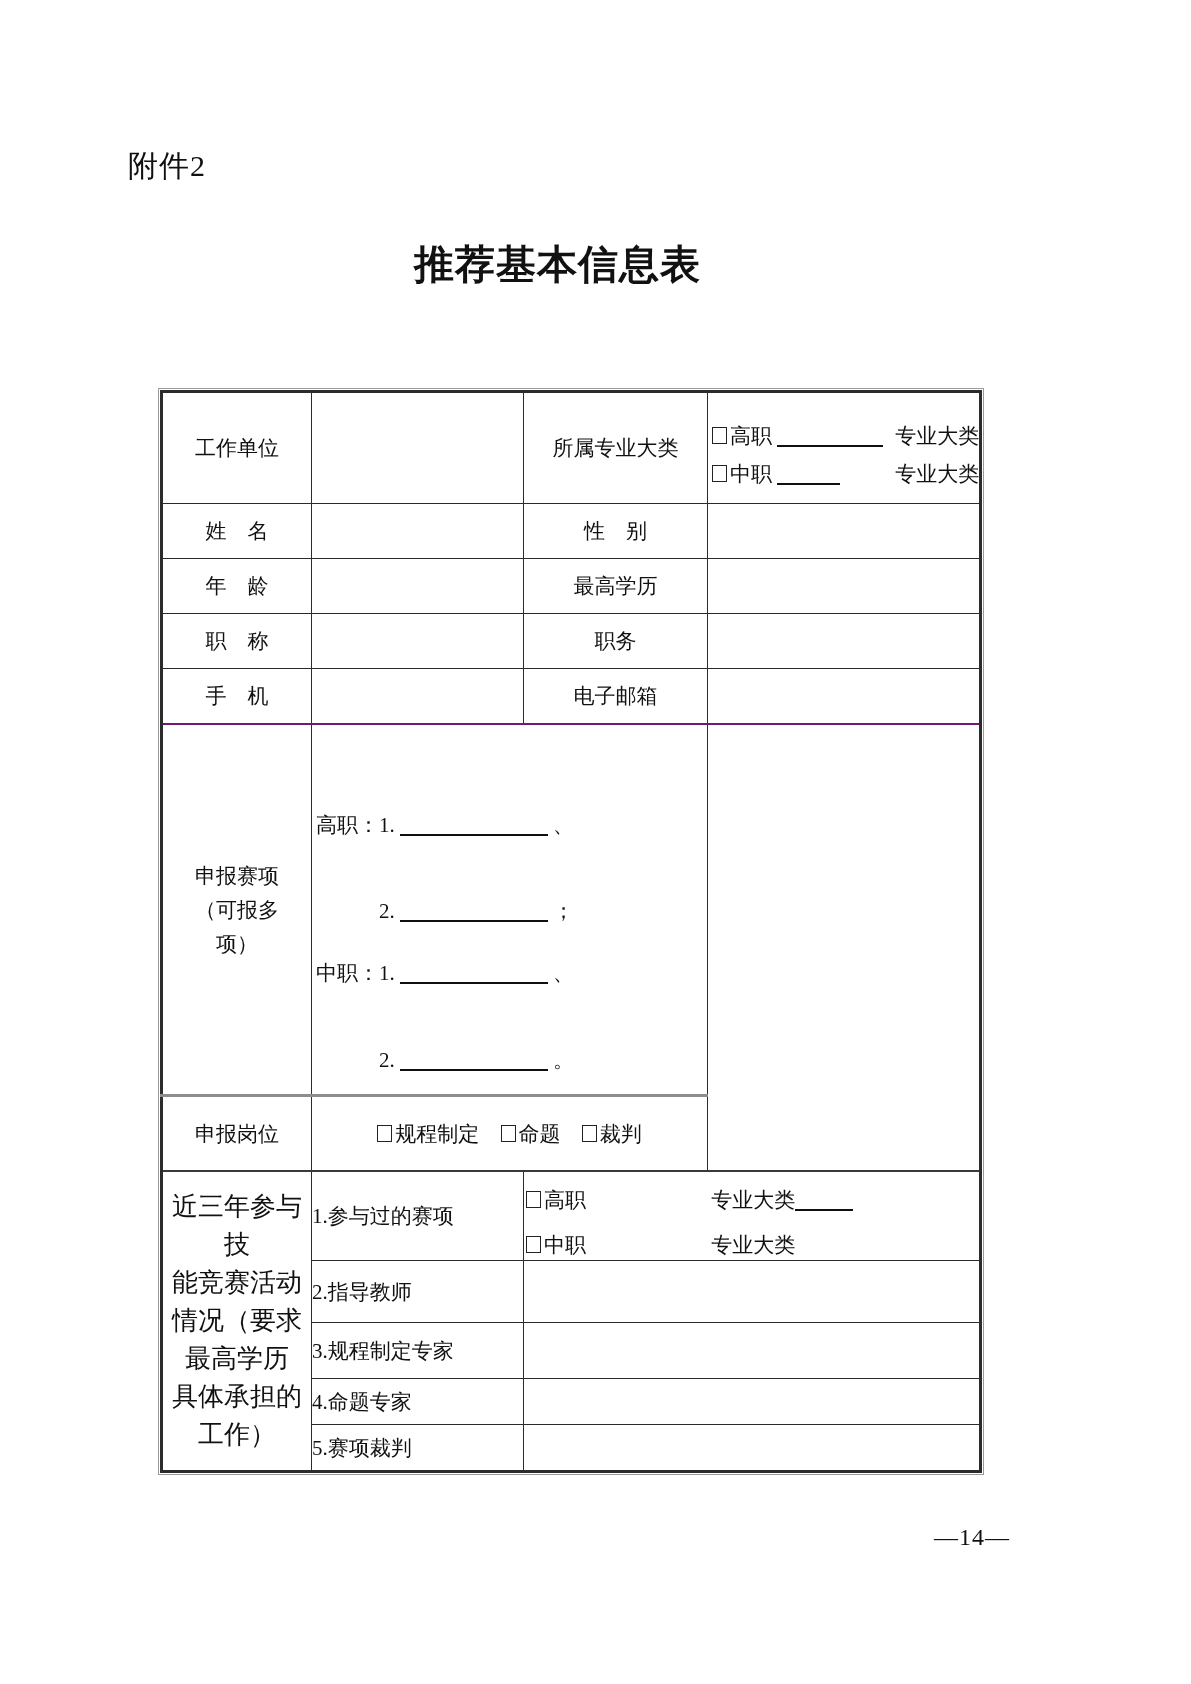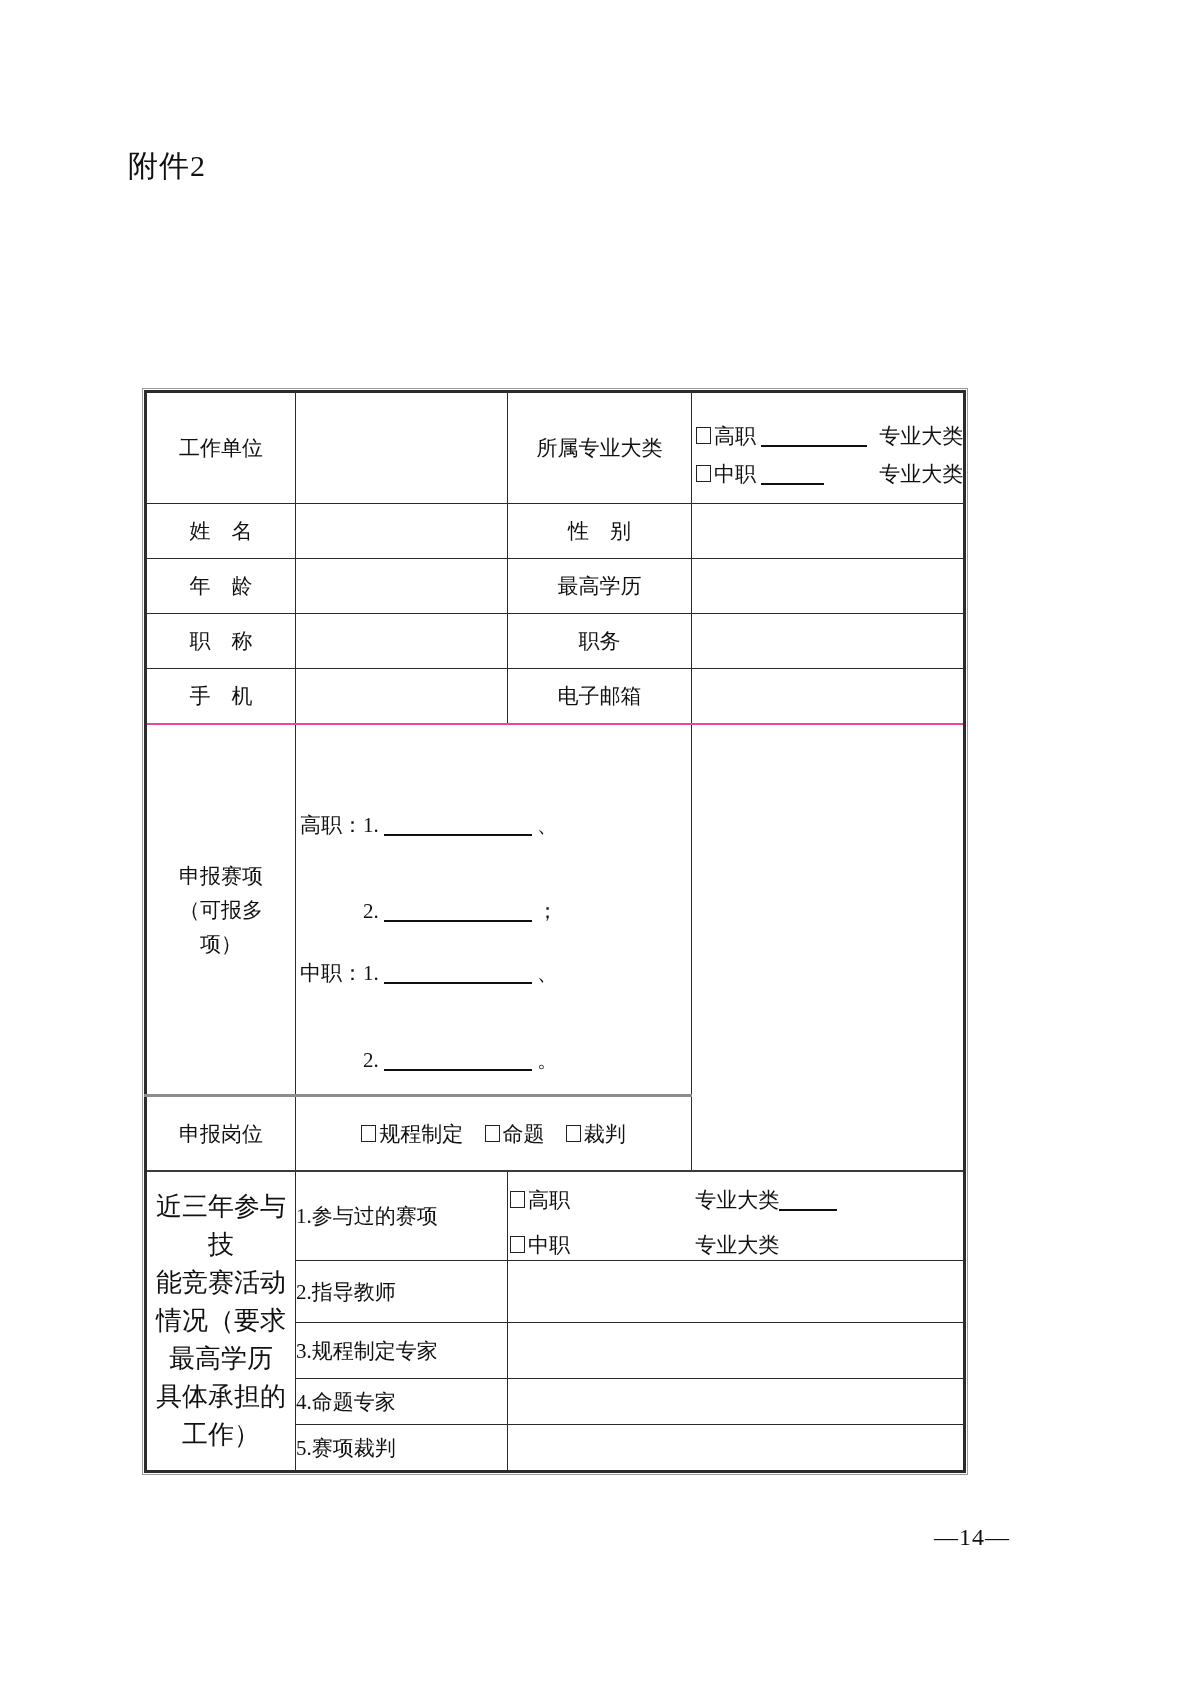--- a/index.html
+++ b/index.html
@@ -6,28 +6,28 @@
   body{
     width:1191px;height:1684px;background:#ffffff;position:relative;
     font-family:"Liberation Serif","DejaVu Serif",serif;color:#111;
     overflow:hidden;
   }
   .attachment{position:absolute;left:128px;top:146px;font-size:30px;letter-spacing:1px;}
   .title-block{position:absolute;left:150px;top:234px;width:815px;text-align:center;}
   .title-line{font-size:40px;font-weight:bold;line-height:62px;letter-spacing:1px;}
 
   table.form{
-    position:absolute;left:144px;top:390px;
+    position:absolute;left:160px;top:390px;
     border-collapse:collapse;table-layout:fixed;
     font-size:21px;
   }
   table.form{border:3px solid #2b2b2b;outline:1px solid #9a9a9a;outline-offset:1px;}
   table.form td{border:1.5px solid #2b2b2b;padding:0;vertical-align:middle;}
   td.lbl{text-align:center;}
-  tr.sec-events td{border-top:2px solid #ec4899;}
+  tr.sec-events td{border-top:2px solid #701a75;}
   tr.sec-post td{border-top:3px solid #8d8d8d;}
   tr.sec-recent td{border-top:2px solid #3a3a3a;}
 
   
   .cb{display:inline-block;width:13px;height:15px;border:1.5px solid #222;
       vertical-align:-1px;margin-right:3px;background:#fff;}
   
   .ul{display:inline-block;border-bottom:2px solid #101010;height:20px;vertical-align:-4px;}
   .ul-106{width:106px;margin-right:12px;}
   .ul-63{width:63px;margin-right:55px;}
@@ -64,20 +64,21 @@
   .item-cell{padding-left:2px;text-align:left;}
 
   .page-number{position:absolute;left:934px;top:1524px;font-size:24px;letter-spacing:1px;}
 </style>
 </head>
 <body>
 
 <div class="attachment">附件2</div>
 
 <div class="title-block">
+  <div class="title-line">推荐基本信息表</div>
 </div>
 
 <table class="form">
   <colgroup>
     <col style="width:150px">
       <col style="width:212px">
       <col style="width:184px">
       <col style="width:269px">
   </colgroup>
 

